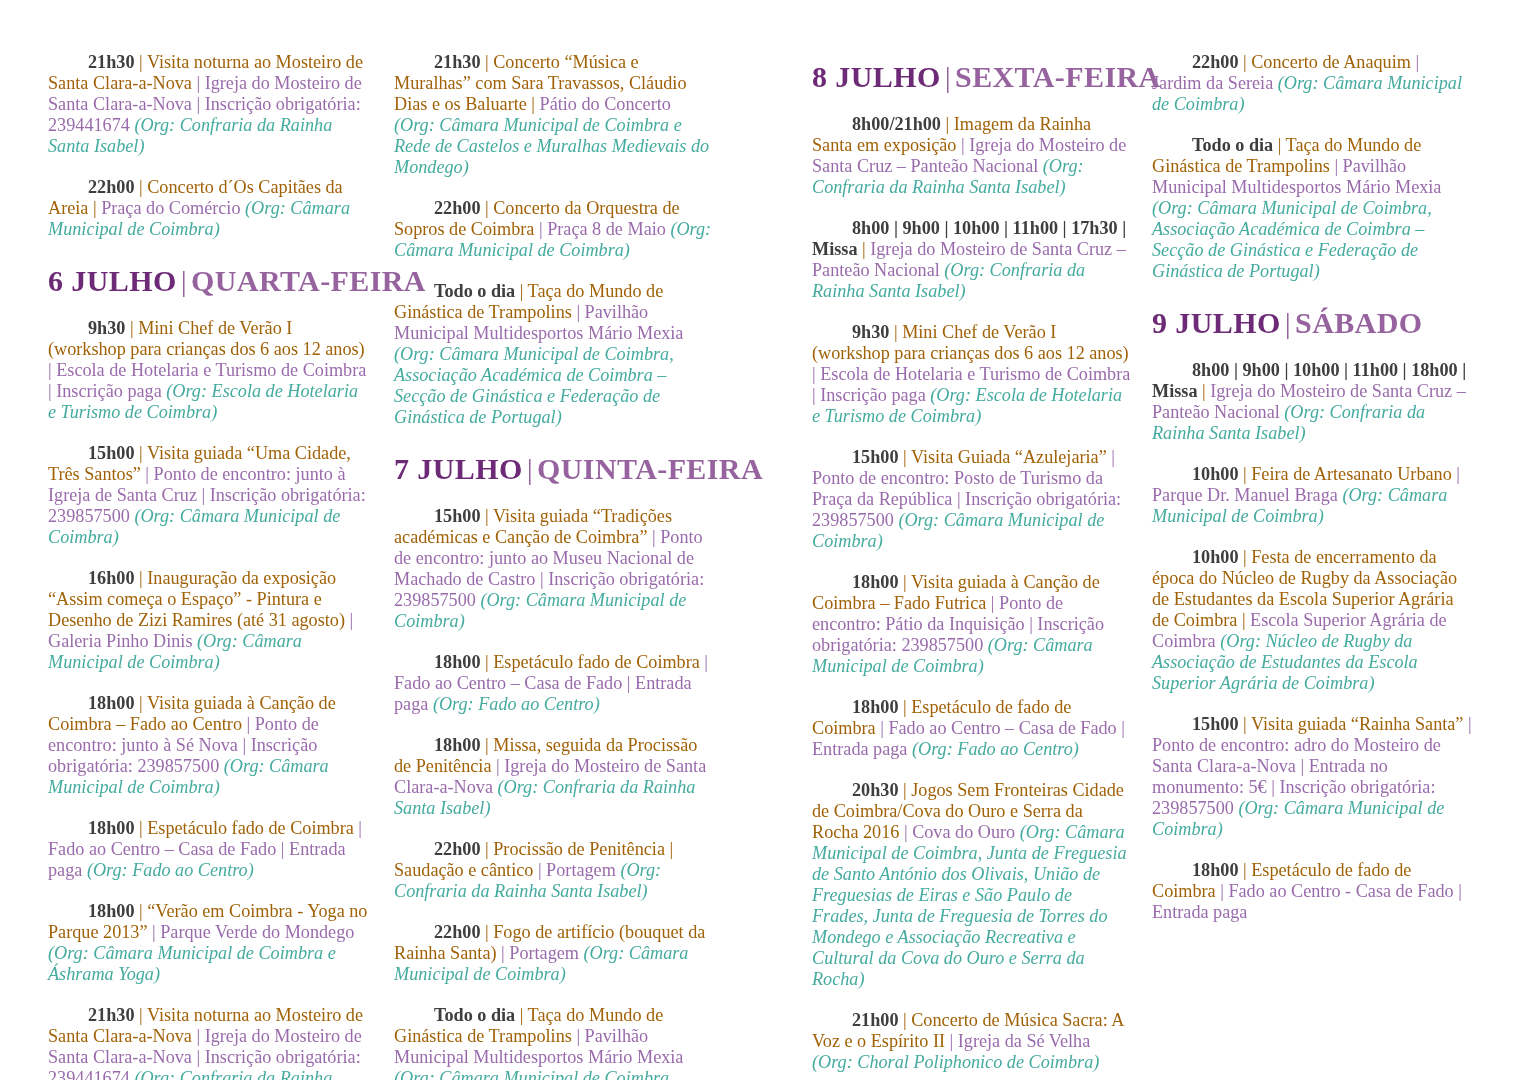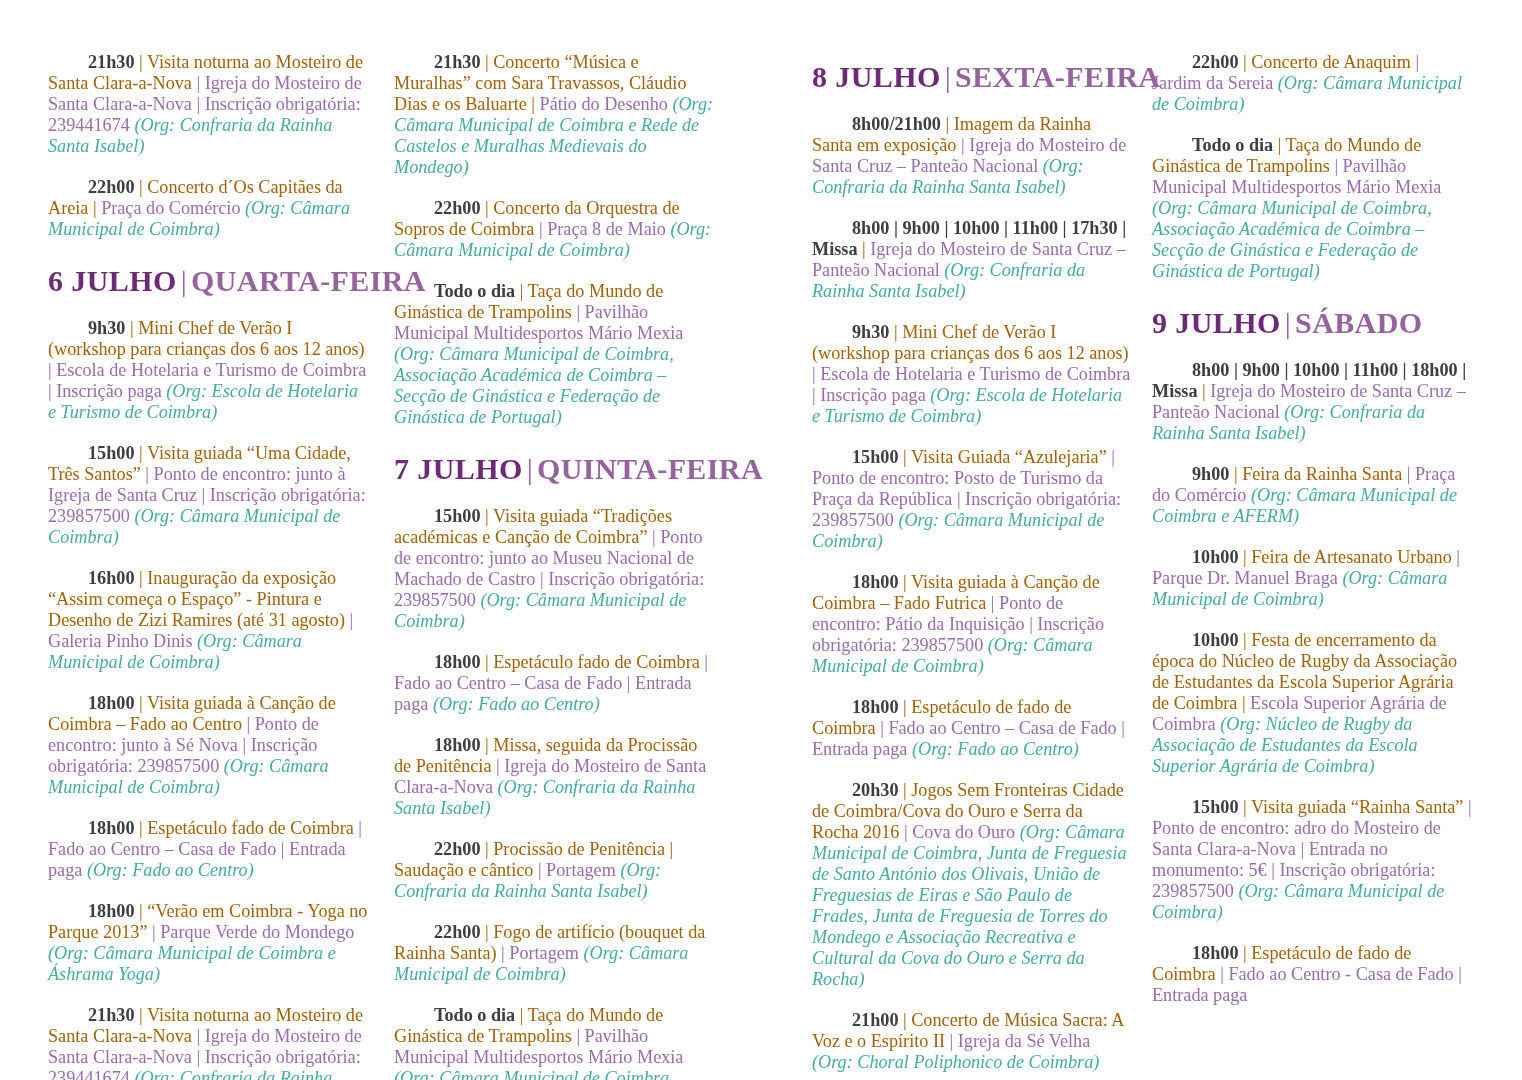--- a/index.html
+++ b/index.html
@@ -49,21 +49,21 @@
       <h2 class="day-heading"><span class="h-day">6 JULHO</span><span class="h-sep">|</span><span class="h-name">QUARTA-FEIRA</span></h2>
       <p class="event"><span class="seg-time">9h30</span><span class="seg-title"> | Mini Chef de Verão I (workshop para crianças dos 6 aos 12 anos) </span><span class="seg-loc">| Escola de Hotelaria e Turismo de Coimbra | Inscrição paga </span><span class="seg-org">(Org: Escola de Hotelaria e Turismo de Coimbra)</span></p>
       <p class="event"><span class="seg-time">15h00</span><span class="seg-title"> | Visita guiada “Uma Cidade, Três Santos” </span><span class="seg-loc">| Ponto de encontro: junto à Igreja de Santa Cruz | Inscrição obrigatória: 239857500 </span><span class="seg-org">(Org: Câmara Municipal de Coimbra)</span></p>
       <p class="event"><span class="seg-time">16h00</span><span class="seg-title"> | Inauguração da exposição “Assim começa o Espaço” - Pintura e Desenho de Zizi Ramires (até 31 agosto) </span><span class="seg-loc">| Galeria Pinho Dinis </span><span class="seg-org">(Org: Câmara Municipal de Coimbra)</span></p>
       <p class="event"><span class="seg-time">18h00</span><span class="seg-title"> | Visita guiada à Canção de Coimbra – Fado ao Centro </span><span class="seg-loc">| Ponto de encontro: junto à Sé Nova | Inscrição obrigatória: 239857500 </span><span class="seg-org">(Org: Câmara Municipal de Coimbra)</span></p>
       <p class="event"><span class="seg-time">18h00</span><span class="seg-title"> | Espetáculo fado de Coimbra </span><span class="seg-loc">| Fado ao Centro – Casa de Fado | Entrada paga </span><span class="seg-org">(Org: Fado ao Centro)</span></p>
       <p class="event"><span class="seg-time">18h00</span><span class="seg-title"> | “Verão em Coimbra - Yoga no Parque 2013” </span><span class="seg-loc">| Parque Verde do Mondego </span><span class="seg-org">(Org: Câmara Municipal de Coimbra e Áshrama Yoga)</span></p>
       <p class="event"><span class="seg-time">21h30</span><span class="seg-title"> | Visita noturna ao Mosteiro de Santa Clara-a-Nova </span><span class="seg-loc">| Igreja do Mosteiro de Santa Clara-a-Nova | Inscrição obrigatória: 239441674 </span><span class="seg-org">(Org: Confraria da Rainha Santa Isabel)</span></p>
     </div>
   <div class="col col-2">
-      <p class="event"><span class="seg-time">21h30</span><span class="seg-title"> | Concerto “Música e Muralhas” com Sara Travassos, Cláudio Dias e os Baluarte | </span><span class="seg-loc">Pátio do Desenho </span><span class="seg-org">(Org: Câmara Municipal de Coimbra e Rede de Castelos e Muralhas Medievais do Mondego)</span></p>
+      <p class="event"><span class="seg-time">21h30</span><span class="seg-title"> | Concerto “Música e Muralhas” com Sara Travassos, Cláudio Dias e os Baluarte | </span><span class="seg-loc">Pátio do Concerto </span><span class="seg-org">(Org: Câmara Municipal de Coimbra e Rede de Castelos e Muralhas Medievais do Mondego)</span></p>
       <p class="event"><span class="seg-time">22h00</span><span class="seg-title"> | Concerto da Orquestra de Sopros de Coimbra </span><span class="seg-loc">| Praça 8 de Maio </span><span class="seg-org">(Org: Câmara Municipal de Coimbra)</span></p>
       <p class="event"><span class="seg-time">Todo o dia</span><span class="seg-title"> | Taça do Mundo de Ginástica de Trampolins </span><span class="seg-loc">| Pavilhão Municipal Multidesportos Mário Mexia </span><span class="seg-org">(Org: Câmara Municipal de Coimbra, Associação Académica de Coimbra – Secção de Ginástica e Federação de Ginástica de Portugal)</span></p>
       <h2 class="day-heading"><span class="h-day">7 JULHO</span><span class="h-sep">|</span><span class="h-name">QUINTA-FEIRA</span></h2>
       <p class="event"><span class="seg-time">15h00</span><span class="seg-title"> | Visita guiada “Tradições académicas e Canção de Coimbra” </span><span class="seg-loc">| Ponto de encontro: junto ao Museu Nacional de Machado de Castro | Inscrição obrigatória: 239857500 </span><span class="seg-org">(Org: Câmara Municipal de Coimbra)</span></p>
       <p class="event"><span class="seg-time">18h00</span><span class="seg-title"> | Espetáculo fado de Coimbra </span><span class="seg-loc">| Fado ao Centro – Casa de Fado | Entrada paga </span><span class="seg-org">(Org: Fado ao Centro)</span></p>
       <p class="event"><span class="seg-time">18h00</span><span class="seg-title"> | Missa, seguida da Procissão de Penitência </span><span class="seg-loc">| Igreja do Mosteiro de Santa Clara-a-Nova </span><span class="seg-org">(Org: Confraria da Rainha Santa Isabel)</span></p>
       <p class="event"><span class="seg-time">22h00</span><span class="seg-title"> | Procissão de Penitência | Saudação e cântico </span><span class="seg-loc">| Portagem </span><span class="seg-org">(Org: Confraria da Rainha Santa Isabel)</span></p>
       <p class="event"><span class="seg-time">22h00</span><span class="seg-title"> | Fogo de artifício (bouquet da Rainha Santa) </span><span class="seg-loc">| Portagem </span><span class="seg-org">(Org: Câmara Municipal de Coimbra)</span></p>
       <p class="event"><span class="seg-time">Todo o dia</span><span class="seg-title"> | Taça do Mundo de Ginástica de Trampolins </span><span class="seg-loc">| Pavilhão Municipal Multidesportos Mário Mexia </span><span class="seg-org">(Org: Câmara Municipal de Coimbra, Associação Académica de Coimbra – Secção de Ginástica e Federação de Ginástica de Portugal)</span></p>
     </div>
@@ -77,19 +77,18 @@
       <p class="event"><span class="seg-time">18h00</span><span class="seg-title"> | Espetáculo de fado de Coimbra </span><span class="seg-loc">| Fado ao Centro – Casa de Fado | Entrada paga </span><span class="seg-org">(Org: Fado ao Centro)</span></p>
       <p class="event"><span class="seg-time">20h30</span><span class="seg-title"> | Jogos Sem Fronteiras Cidade de Coimbra/Cova do Ouro e Serra da Rocha 2016 </span><span class="seg-loc">| Cova do Ouro </span><span class="seg-org">(Org: Câmara Municipal de Coimbra, Junta de Freguesia de Santo António dos Olivais, União de Freguesias de Eiras e São Paulo de Frades, Junta de Freguesia de Torres do Mondego e Associação Recreativa e Cultural da Cova do Ouro e Serra da Rocha)</span></p>
       <p class="event"><span class="seg-time">21h00</span><span class="seg-title"> | Concerto de Música Sacra: A Voz e o Espírito II </span><span class="seg-loc">| Igreja da Sé Velha </span><span class="seg-org">(Org: Choral Poliphonico de Coimbra)</span></p>
       <p class="event"><span class="seg-time">21h30</span><span class="seg-title"> | Sessão de apresentação de projetos sobre a Cidade e a Baixa </span></p>
     </div>
   <div class="col col-4">
       <p class="event"><span class="seg-time">22h00</span><span class="seg-title"> | Concerto de Anaquim </span><span class="seg-loc">| Jardim da Sereia </span><span class="seg-org">(Org: Câmara Municipal de Coimbra)</span></p>
       <p class="event"><span class="seg-time">Todo o dia</span><span class="seg-title"> | Taça do Mundo de Ginástica de Trampolins </span><span class="seg-loc">| Pavilhão Municipal Multidesportos Mário Mexia </span><span class="seg-org">(Org: Câmara Municipal de Coimbra, Associação Académica de Coimbra – Secção de Ginástica e Federação de Ginástica de Portugal)</span></p>
       <h2 class="day-heading"><span class="h-day">9 JULHO</span><span class="h-sep">|</span><span class="h-name">SÁBADO</span></h2>
       <p class="event"><span class="seg-time">8h00 | 9h00 | 10h00 | 11h00 | 18h00 | Missa</span><span class="seg-title"> | </span><span class="seg-loc">Igreja do Mosteiro de Santa Cruz – Panteão Nacional </span><span class="seg-org">(Org: Confraria da Rainha Santa Isabel)</span></p>
-      <p class="event"><span class="seg-time">9h00</span><span class="seg-title"> | Feira da Rainha Santa </span><span class="seg-loc">| Praça do Comércio </span><span class="seg-org">(Org: Câmara Municipal de Coimbra e AFERM)</span></p>
       <p class="event"><span class="seg-time">10h00</span><span class="seg-title"> | Feira de Artesanato Urbano </span><span class="seg-loc">| Parque Dr. Manuel Braga </span><span class="seg-org">(Org: Câmara Municipal de Coimbra)</span></p>
       <p class="event"><span class="seg-time">10h00</span><span class="seg-title"> | Festa de encerramento da época do Núcleo de Rugby da Associação de Estudantes da Escola Superior Agrária de Coimbra | </span><span class="seg-loc">Escola Superior Agrária de Coimbra </span><span class="seg-org">(Org: Núcleo de Rugby da Associação de Estudantes da Escola Superior Agrária de Coimbra)</span></p>
       <p class="event"><span class="seg-time">15h00</span><span class="seg-title"> | Visita guiada “Rainha Santa” </span><span class="seg-loc">| Ponto de encontro: adro do Mosteiro de Santa Clara-a-Nova | Entrada no monumento: 5€ | Inscrição obrigatória: 239857500 </span><span class="seg-org">(Org: Câmara Municipal de Coimbra)</span></p>
       <p class="event"><span class="seg-time">18h00</span><span class="seg-title"> | Espetáculo de fado de Coimbra </span><span class="seg-loc">| Fado ao Centro - Casa de Fado | Entrada paga </span></p>
     </div>
 </div>
 
 </body></html>

